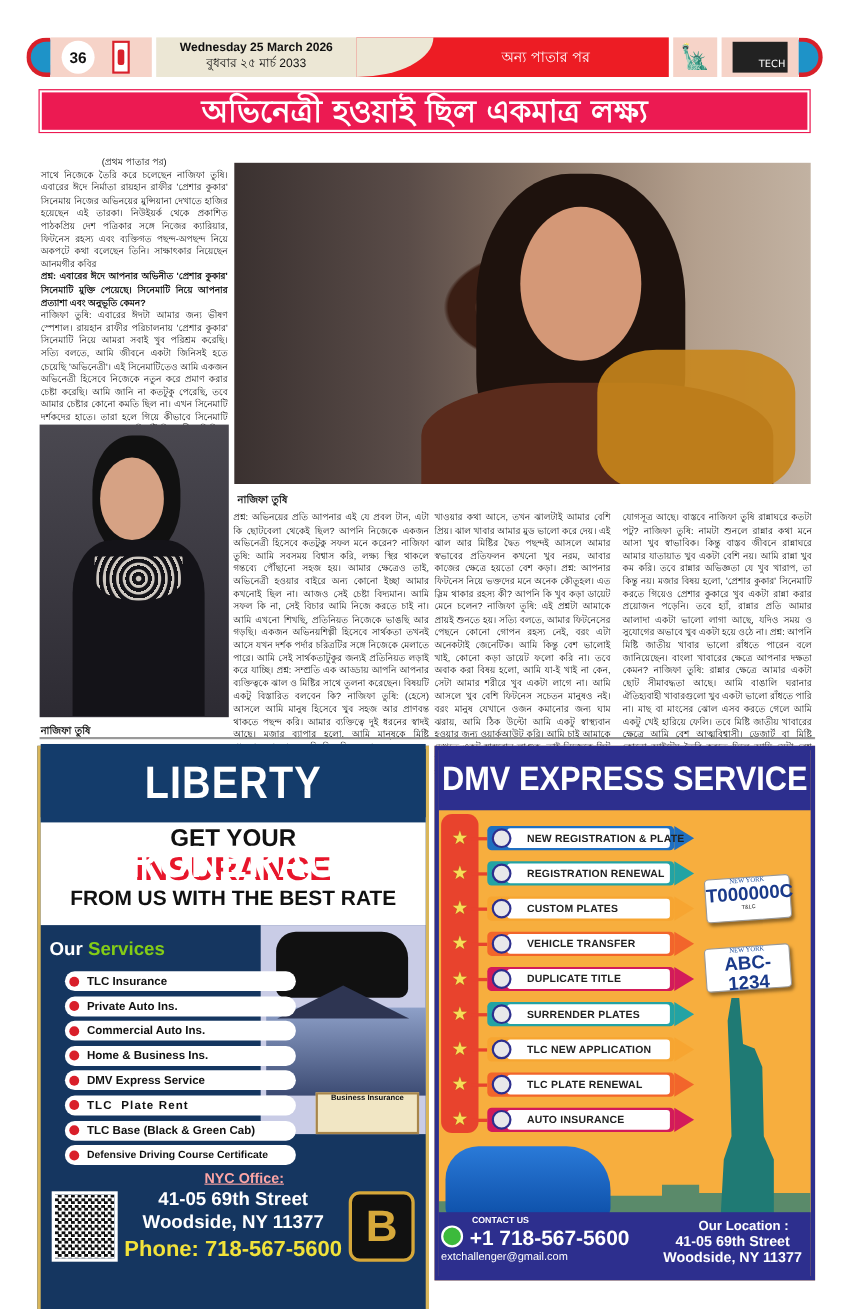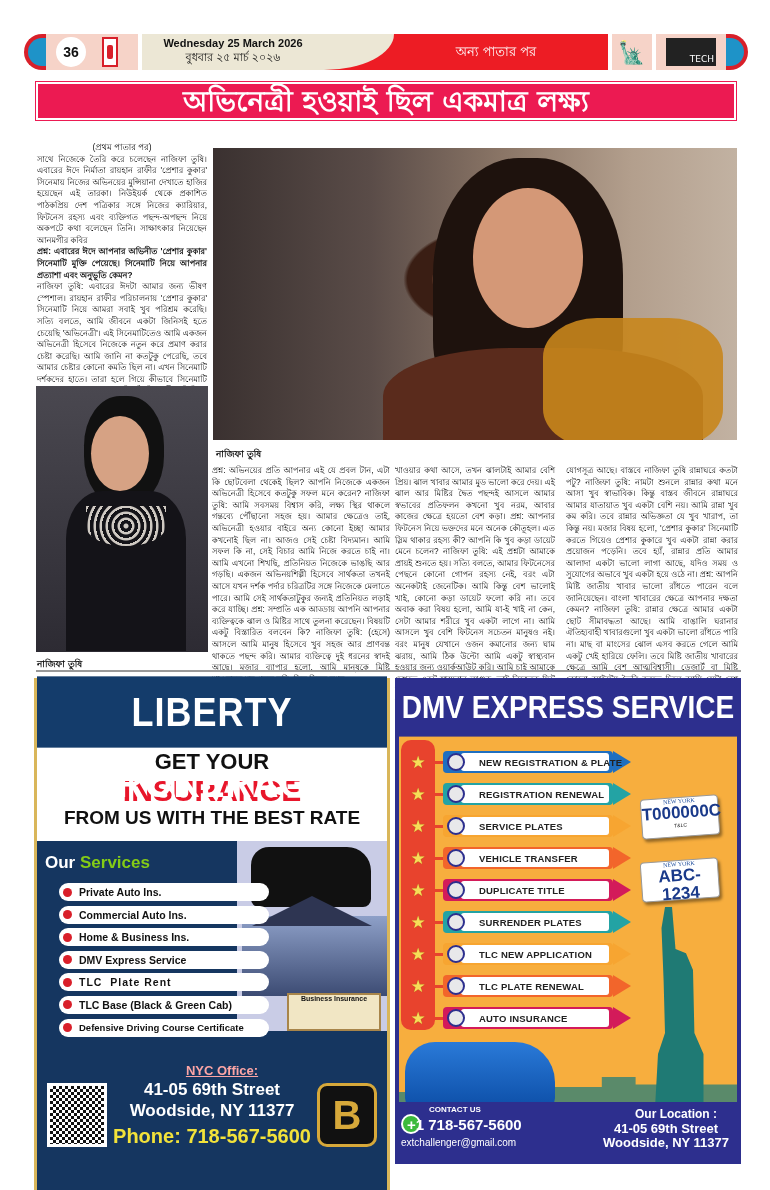--- a/index.html
+++ b/index.html
@@ -81,39 +81,39 @@
 .pill .lbl{position:relative;margin-left:36px;font-family:"Liberation Sans",sans-serif;font-weight:bold;font-size:9.5px;color:#222;letter-spacing:.2px}
 .plate{position:absolute;width:78px;height:40px;background:#fff;border:1px solid #999;border-radius:4px;text-align:center;font-family:"Liberation Sans",sans-serif;transform:rotate(-4deg);box-shadow:2px 3px 3px rgba(0,0,0,.4)}
 .plate .st{font-size:6px;color:#1a4a9a;font-family:"Liberation Serif",serif}
 .plate .num{font-size:17px;font-weight:bold;color:#1a3a8a;line-height:18px}
 .plate .sub{font-size:5px}
 .statue{position:absolute;left:245px;top:225px;width:70px;height:210px;background:#1f7a74;clip-path:polygon(30% 0,40% 0,45% 20%,60% 22%,70% 30%,72% 60%,85% 70%,85% 100%,15% 100%,20% 70%,30% 60%,28% 35%,25% 10%)}
 .skyline{position:absolute;left:0;top:380px;width:100%;height:50px;background:#5a8a6a;clip-path:polygon(0 60%,10% 60%,10% 40%,20% 40%,20% 55%,35% 55%,35% 20%,45% 20%,45% 50%,60% 50%,60% 30%,70% 30%,70% 45%,100% 45%,100% 100%,0 100%)}
 .suv{position:absolute;left:6px;top:360px;width:150px;height:66px;background:linear-gradient(180deg,#2a7ad8,#0d4fa8);border-radius:30px 40px 10px 10px}
 .dmv-foot{position:absolute;left:0;bottom:0;width:100%;height:58px;background:#2d2f8e;color:#fff;font-family:"Liberation Sans",sans-serif;font-weight:bold}
 .dmv-foot .ct{position:absolute;left:30px;top:3px;font-size:8px}
-.dmv-foot .ph{position:absolute;left:8px;top:14px;font-size:15px}
+.dmv-foot .ph{position:absolute;left:28px;top:14px;font-size:19px}
 .dmv-foot .em{position:absolute;left:2px;top:35px;font-size:10px;font-weight:normal}
 .wa{position:absolute;left:2px;top:12px;width:20px;height:20px;border-radius:50%;background:#3cba3c;border:2px solid #fff}
 .dmv-foot .lt{position:absolute;right:20px;top:5px;font-size:12px;text-align:left}
 .dmv-foot .la{position:absolute;right:8px;top:20px;font-size:13px;text-align:center;line-height:14px}
 </style>
 </head>
 <body>
 
 <div class="hdr">
   <div class="capL"></div>
   <div class="hbar">
     <div class="pgbox">
       <div class="pgnum">36</div>
       <div class="logoic"></div>
     </div>
     <div class="datebox">
       <div class="date1">Wednesday 25 March 2026</div>
-      <div class="date2">বুধবার ২৫ মার্চ ২০২৬</div>
+      <div class="date2">বুধবার ২৫ মার্চ 2033</div>
     </div>
     <div class="redsec">
       <span>অন্য পাতার পর</span>
     </div>
     <div class="libbox">🗽</div>
     <div class="brand">
       <div>TECH</div>
     </div>
   </div>
   <div class="capR"></div>
@@ -159,20 +159,24 @@
   </div>
   <div class="lb-pics">
     <div class="car"></div>
     <div class="house"></div>
     <div class="shop"><span>Business Insurance</span></div>
   </div>
   <div class="lb-srv"><b>Our</b> <span>Services</span></div>
   <div class="lb-list">
     <div class="lb-item">
         <i></i>
+        <span>TLC Insurance</span>
+      </div>
+    <div class="lb-item">
+        <i></i>
         <span>Private Auto Ins.</span>
       </div>
     <div class="lb-item">
         <i></i>
         <span>Commercial Auto Ins.</span>
       </div>
     <div class="lb-item">
         <i></i>
         <span>Home &amp; Business Ins.</span>
       </div>
@@ -230,21 +234,21 @@
         </span>
       </div>
       <div class="dmv-row">
         <span class="star">★</span>
         <span class="conn"></span>
         <span class="pill">
           <span class="bg" style="background:#f7a531"></span>
           <span class="arrow" style="border-left:18px solid #f7a531"></span>
           <span class="white"></span>
           <span class="circ"></span>
-          <span class="lbl">SERVICE PLATES</span>
+          <span class="lbl">CUSTOM PLATES</span>
         </span>
       </div>
       <div class="dmv-row">
         <span class="star">★</span>
         <span class="conn"></span>
         <span class="pill">
           <span class="bg" style="background:#f2652b"></span>
           <span class="arrow" style="border-left:18px solid #f2652b"></span>
           <span class="white"></span>
           <span class="circ"></span>

